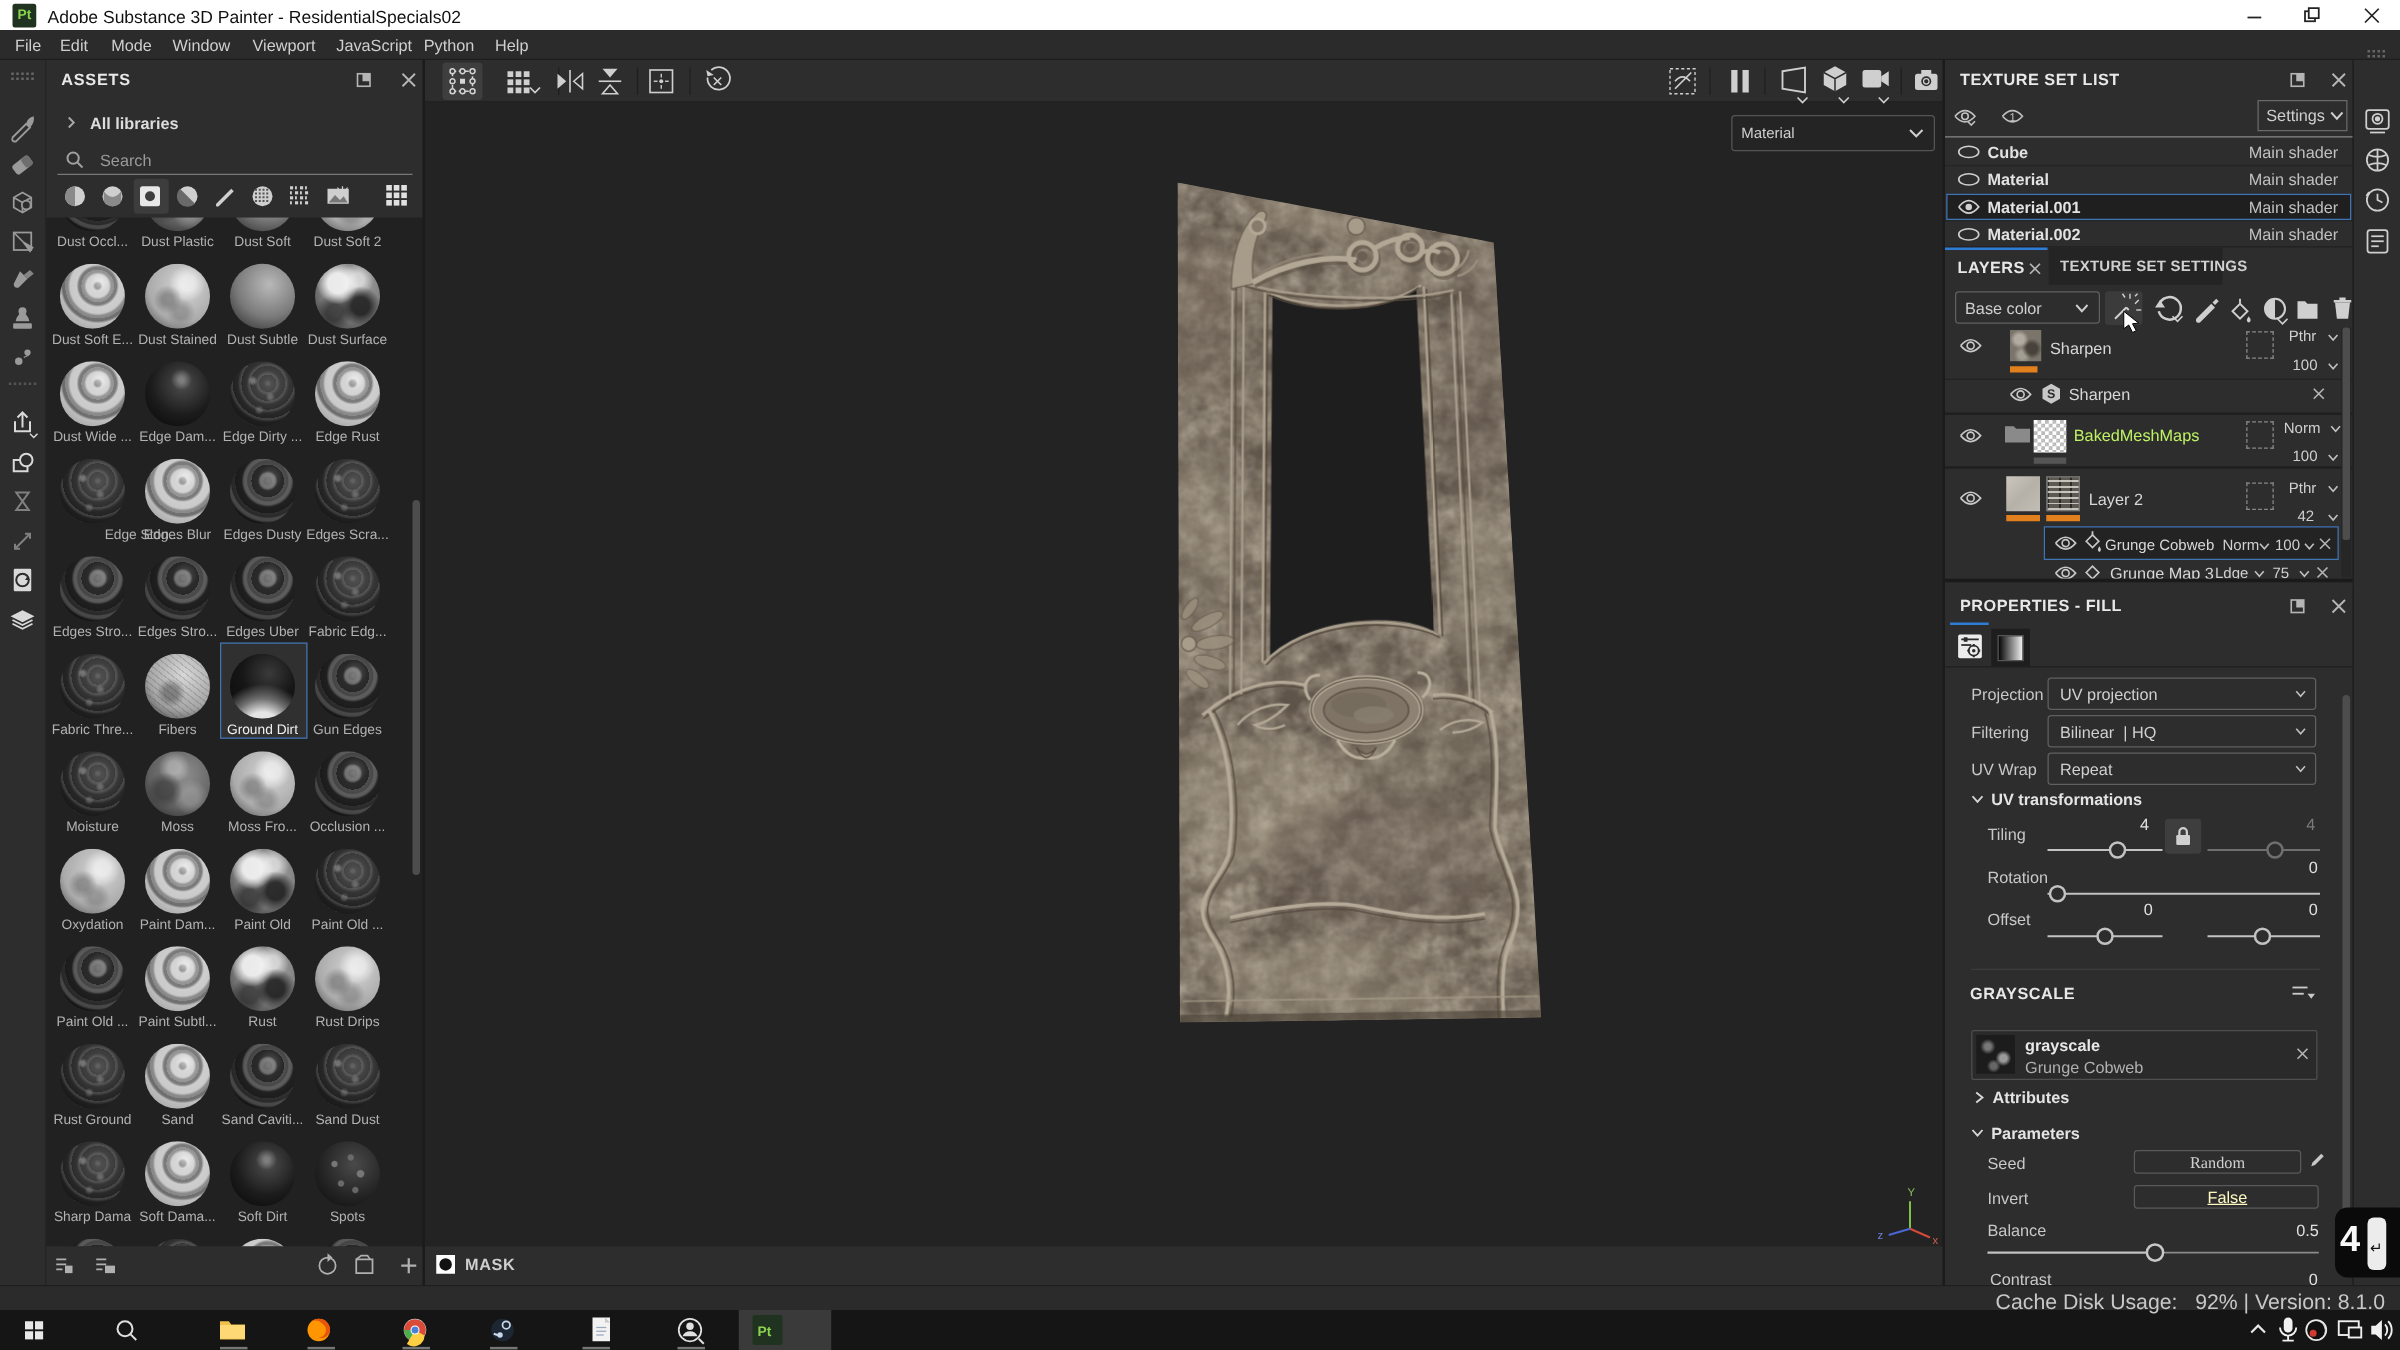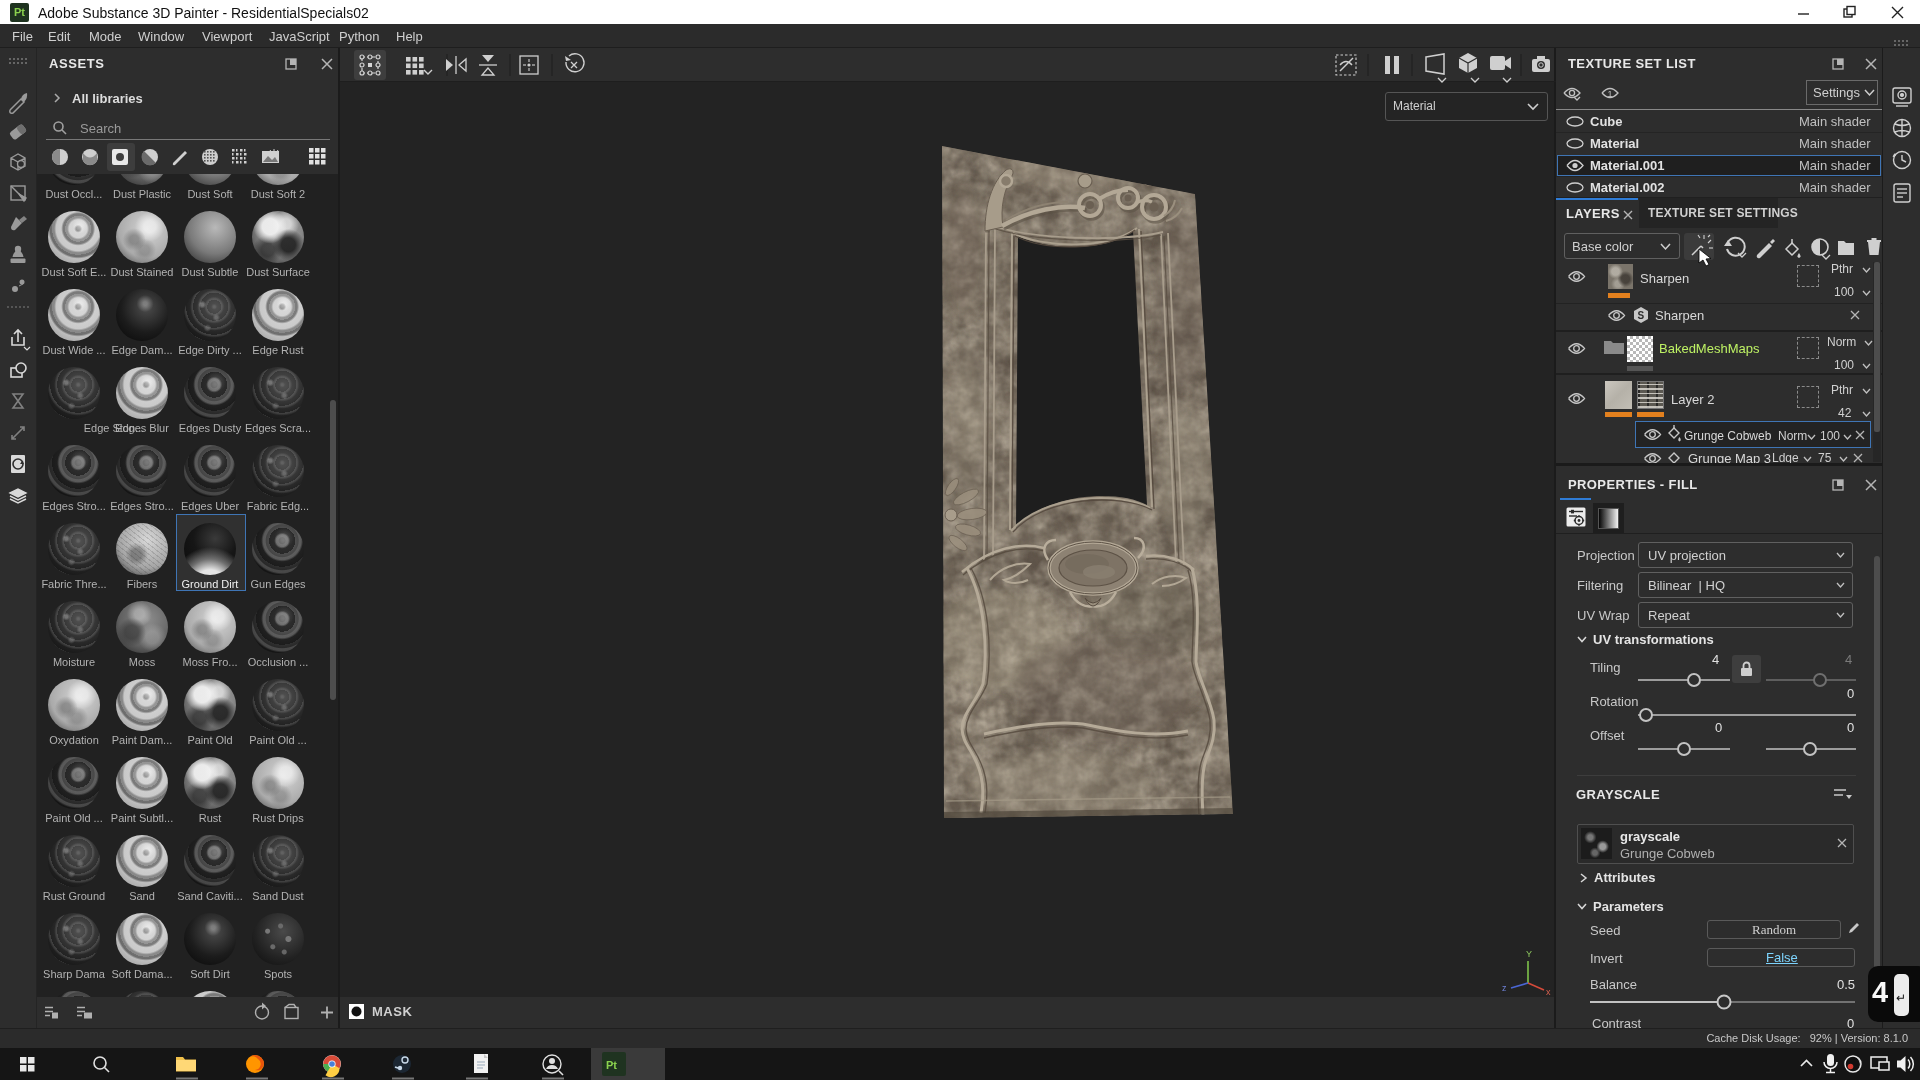--- a/index.html
+++ b/index.html
@@ -937,21 +937,21 @@
     </svg>
     <div style="position:absolute;left:1593px;top:899px;font-size:13px;color:#e4e4e4;font-weight:bold;white-space:nowrap;">Parameters</div>
     <div style="position:absolute;left:1590px;top:923px;font-size:13px;color:#c8c8c8;font-weight:normal;white-space:nowrap;">Seed</div>
     <div style="position:absolute;left:1707px;top:920px;width:134px;height:19px;background:#2d2d2d;border:1px solid #5a5a5a;border-radius:3px;"></div>
     <div style="position:absolute;left:1752px;top:922px;font-size:13px;color:#d0d0d0;font-weight:normal;white-space:nowrap;font-family:Liberation Serif, serif;">Random</div>
     <svg style="left:1847px;top:921px;" width="14" height="14" viewBox="0 0 14 14">
       <path d="M2 12 L3 9 L10 2 L12 4 L5 11 Z" fill="#c8c8c8"></path>
     </svg>
     <div style="position:absolute;left:1590px;top:951px;font-size:13px;color:#c8c8c8;font-weight:normal;white-space:nowrap;">Invert</div>
     <div style="position:absolute;left:1707px;top:948px;width:148px;height:19px;background:#2d2d2d;border:1px solid #5a5a5a;border-radius:3px;"></div>
-    <div style="position:absolute;left:1766px;top:950px;font-size:13px;color:#7dd3fc;font-weight:normal;white-space:nowrap;text-decoration:underline;">False</div>
+    <div style="position:absolute;left:1766px;top:950px;font-size:13px;color:#fef9c3;font-weight:normal;white-space:nowrap;text-decoration:underline;">False</div>
     <div style="position:absolute;left:1590px;top:977px;font-size:13px;color:#c8c8c8;font-weight:normal;white-space:nowrap;">Balance</div>
     <div style="position:absolute;left:1837px;top:977px;font-size:13px;color:#e0e0e0;font-weight:normal;white-space:nowrap;">0.5</div>
     <svg style="left:1590px;top:994px;" width="265" height="16" viewBox="0 0 265 16">
       <line x1="0" y1="8" x2="134" y2="8" stroke="#c2c2c2" stroke-width="1.8"></line>
       <line x1="134" y1="8" x2="265" y2="8" stroke="#8a8a8a" stroke-width="1.4"></line>
       <circle cx="134" cy="8" r="6.5" fill="#2d2d2d" stroke="#c8c8c8" stroke-width="2"></circle>
     </svg>
     <div style="position:absolute;left:1592px;top:1016px;font-size:13px;color:#c8c8c8;font-weight:normal;white-space:nowrap;">Contrast</div>
     <div style="position:absolute;left:1847px;top:1016px;font-size:13px;color:#e0e0e0;font-weight:normal;white-space:nowrap;">0</div>
     <div style="position:absolute;left:0px;top:1028px;width:1920px;height:20px;background:#2b2b2b;border-top:1px solid #1f1f1f;"></div>
@@ -974,21 +974,21 @@
         <path d="M4 38 q7 3 14 0 M4 46 q7 -3 14 0 M11 33.5 v17"></path>
  <circle cx="11" cy="74" r="8.5"></circle>
         <path d="M11 69 v5 l4 2"></path>
         <path d="M2.5 71 a8.5 8.5 0 0 1 2 -3" stroke-width="2"></path>
  <rect x="3" y="98" width="16" height="18" rx="2"></rect>
         <line x1="6" y1="103" x2="16" y2="103"></line>
         <line x1="6" y1="107" x2="16" y2="107"></line>
         <line x1="6" y1="111" x2="12" y2="111"></line>
 </g>
     </svg>
-    <div style="position:absolute;right:12px;top:1032px;font-size:11px;color:#c8c8c8;">Cache Disk Usage:&nbsp;&nbsp; 92% | Version: 8.1.0</div>
+    <div style="position:absolute;right:12px;top:1032px;font-size:17px;color:#c8c8c8;">Cache Disk Usage:&nbsp;&nbsp; 92% | Version: 8.1.0</div>
     <svg style="left:0px;top:1048px;" width="1920" height="32" viewBox="0 0 1920 32">
       <g fill="#e8e8e8">
         <rect x="20" y="9" width="6.5" height="6.5"></rect>
         <rect x="28" y="9" width="6.5" height="6.5"></rect>
         <rect x="20" y="17" width="6.5" height="6.5"></rect>
         <rect x="28" y="17" width="6.5" height="6.5"></rect>
       </g>
       <circle cx="100" cy="15" r="6" fill="none" stroke="#e0e0e0" stroke-width="1.6"></circle>
       <line x1="104.5" y1="19.5" x2="109" y2="24" stroke="#e0e0e0" stroke-width="1.6"></line>
       <path d="M176 9 h7 l2 2.5 h11 v12 h-20 z" fill="#f0c04a"></path>

